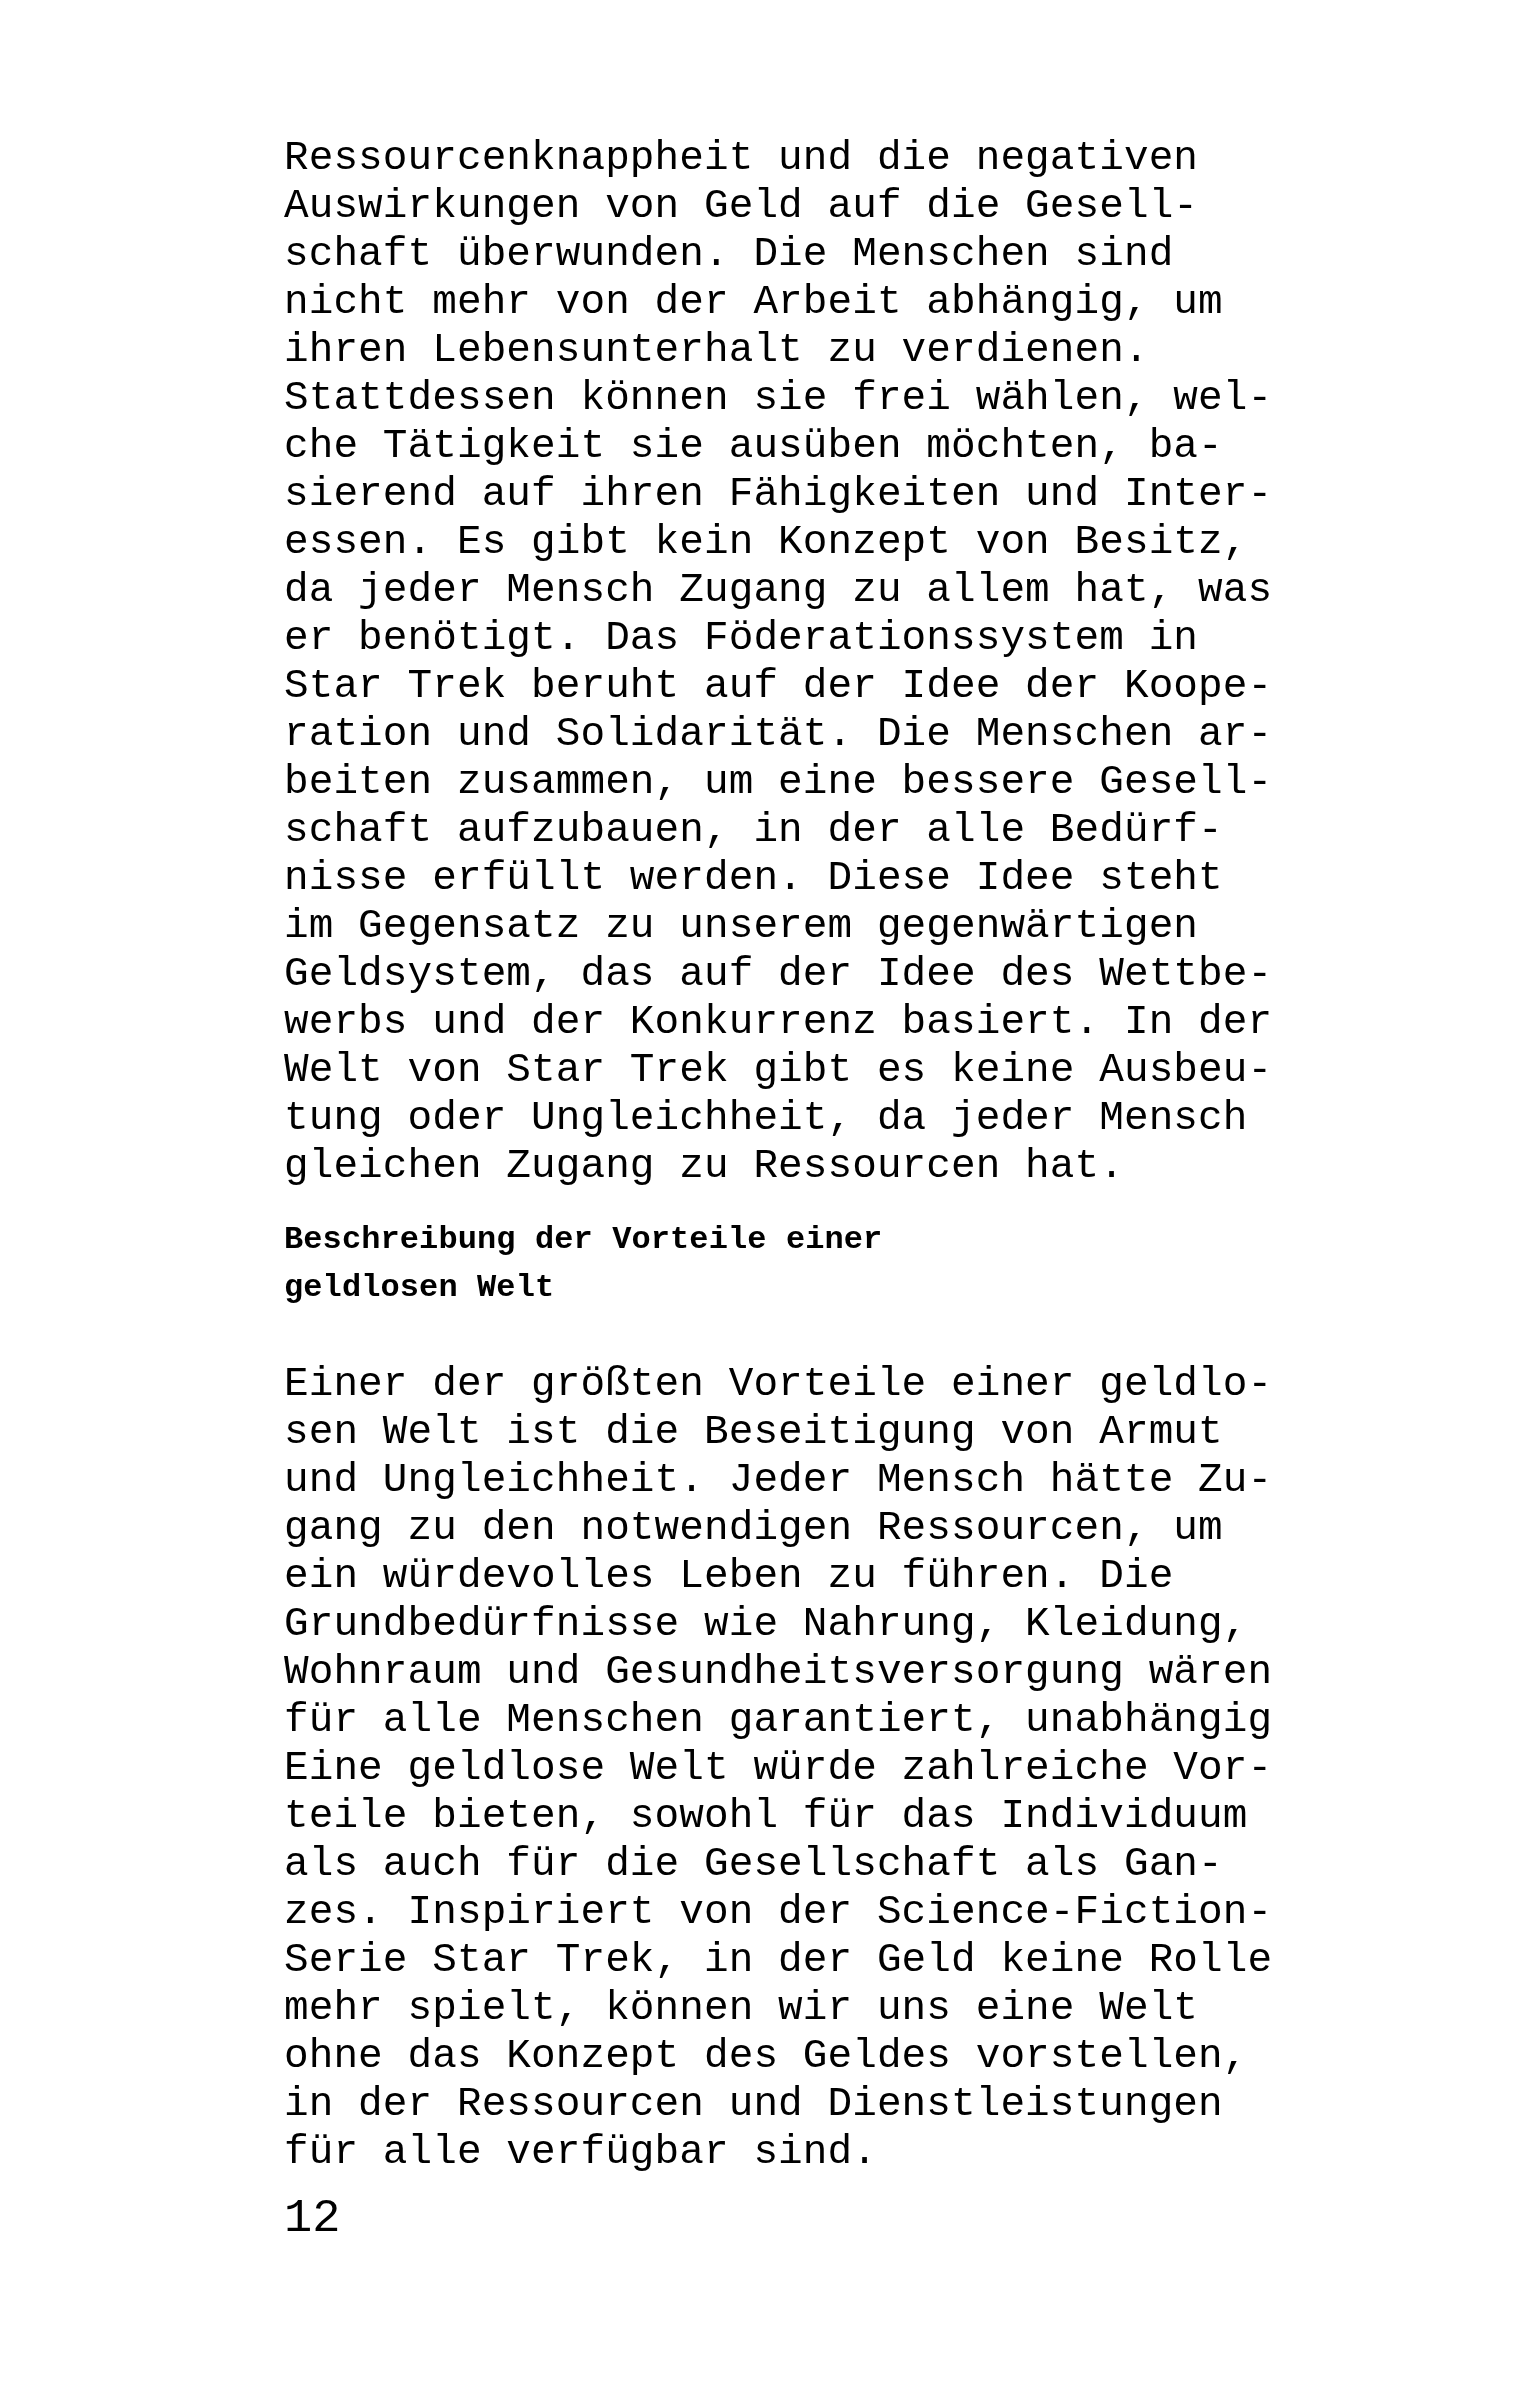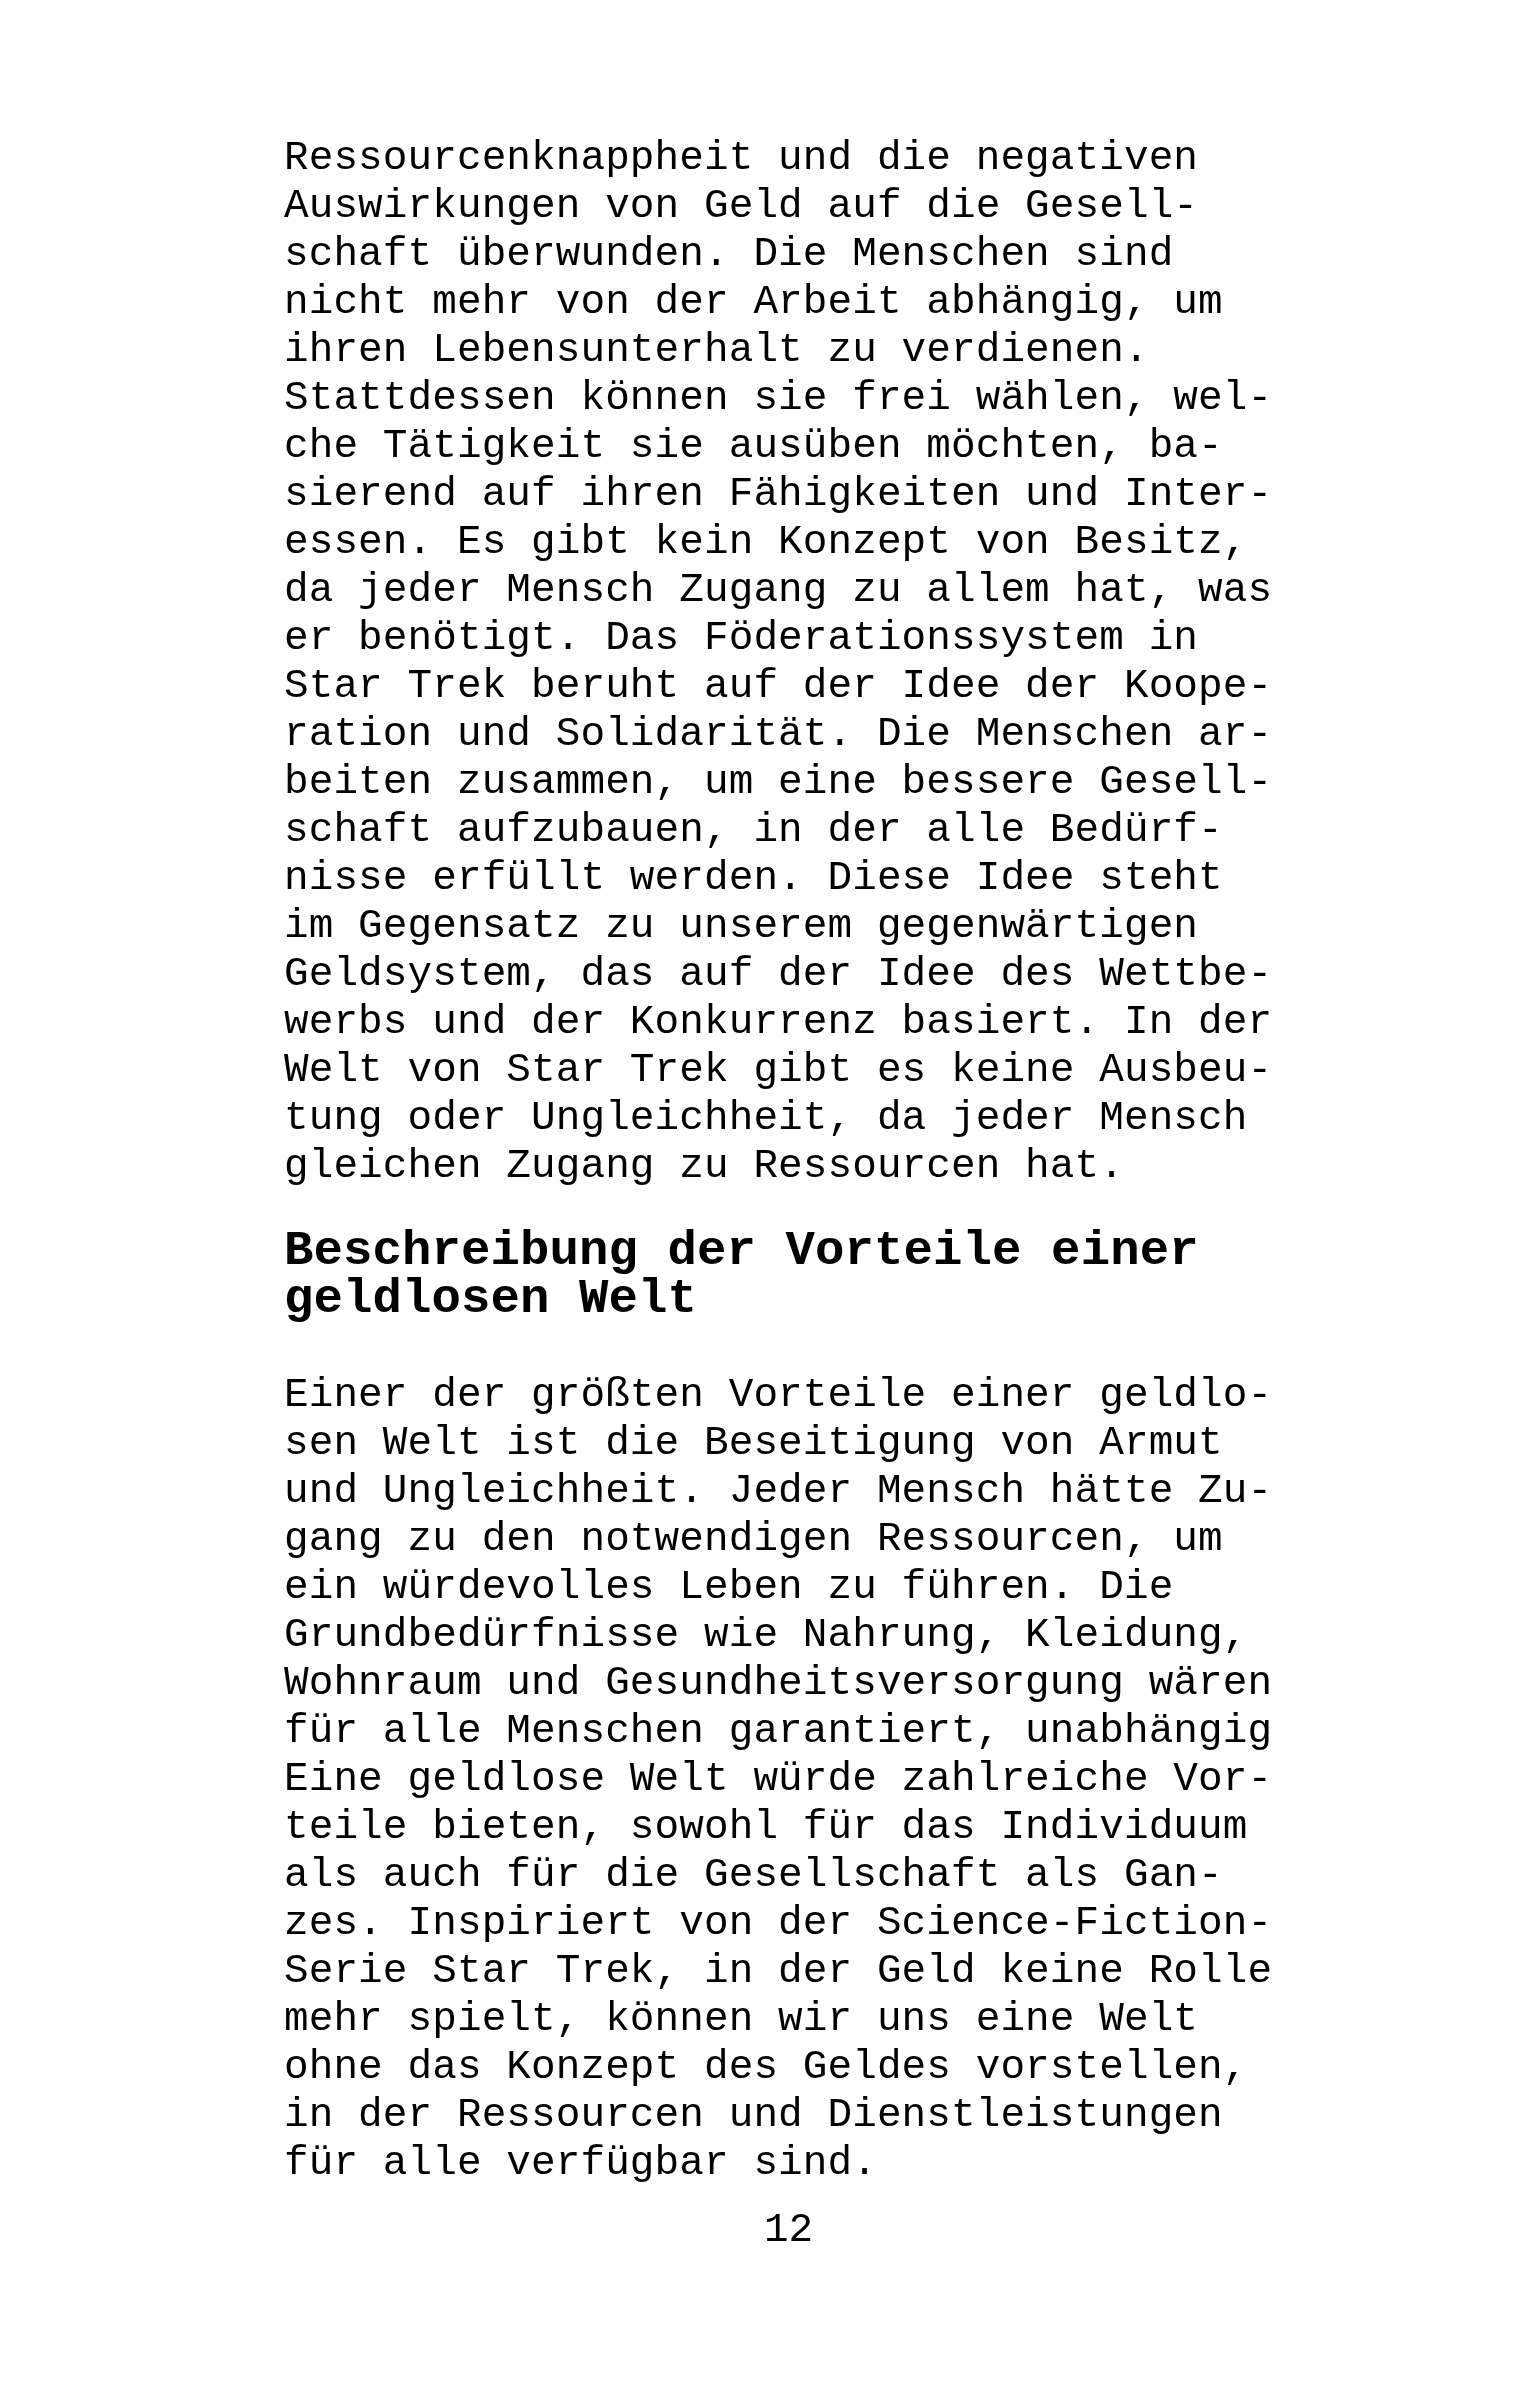--- a/index.html
+++ b/index.html
@@ -22,34 +22,34 @@
     width: 1009px;
   }
   .body-text {
     font-size: 41px;
     line-height: 48px;
     white-space: pre-line;
     margin: 0;
     letter-spacing: 0.1px;
   }
   .section-heading {
-    font-size: 49px;
+    font-size: 32px;
     line-height: 48px;
     font-weight: 700;
     white-space: pre-line;
-    margin: 37px 0 19px 0;
+    margin: 26px 0 19px 0;
     letter-spacing: 0.1px;
   }
   .para-gap {
     margin-top: 48px;
   }
   .page-number {
-    font-size: 41px;
+    font-size: 47px;
     line-height: 48px;
-    text-align: center;
+    text-align: left;
     margin-top: 19px;
   }
 </style>
 </head>
 <body>
 
 <div class="page">
   <main class="text-column">
     <p class="body-text">Ressourcenknappheit und die negativen
 Auswirkungen von Geld auf die Gesell-

